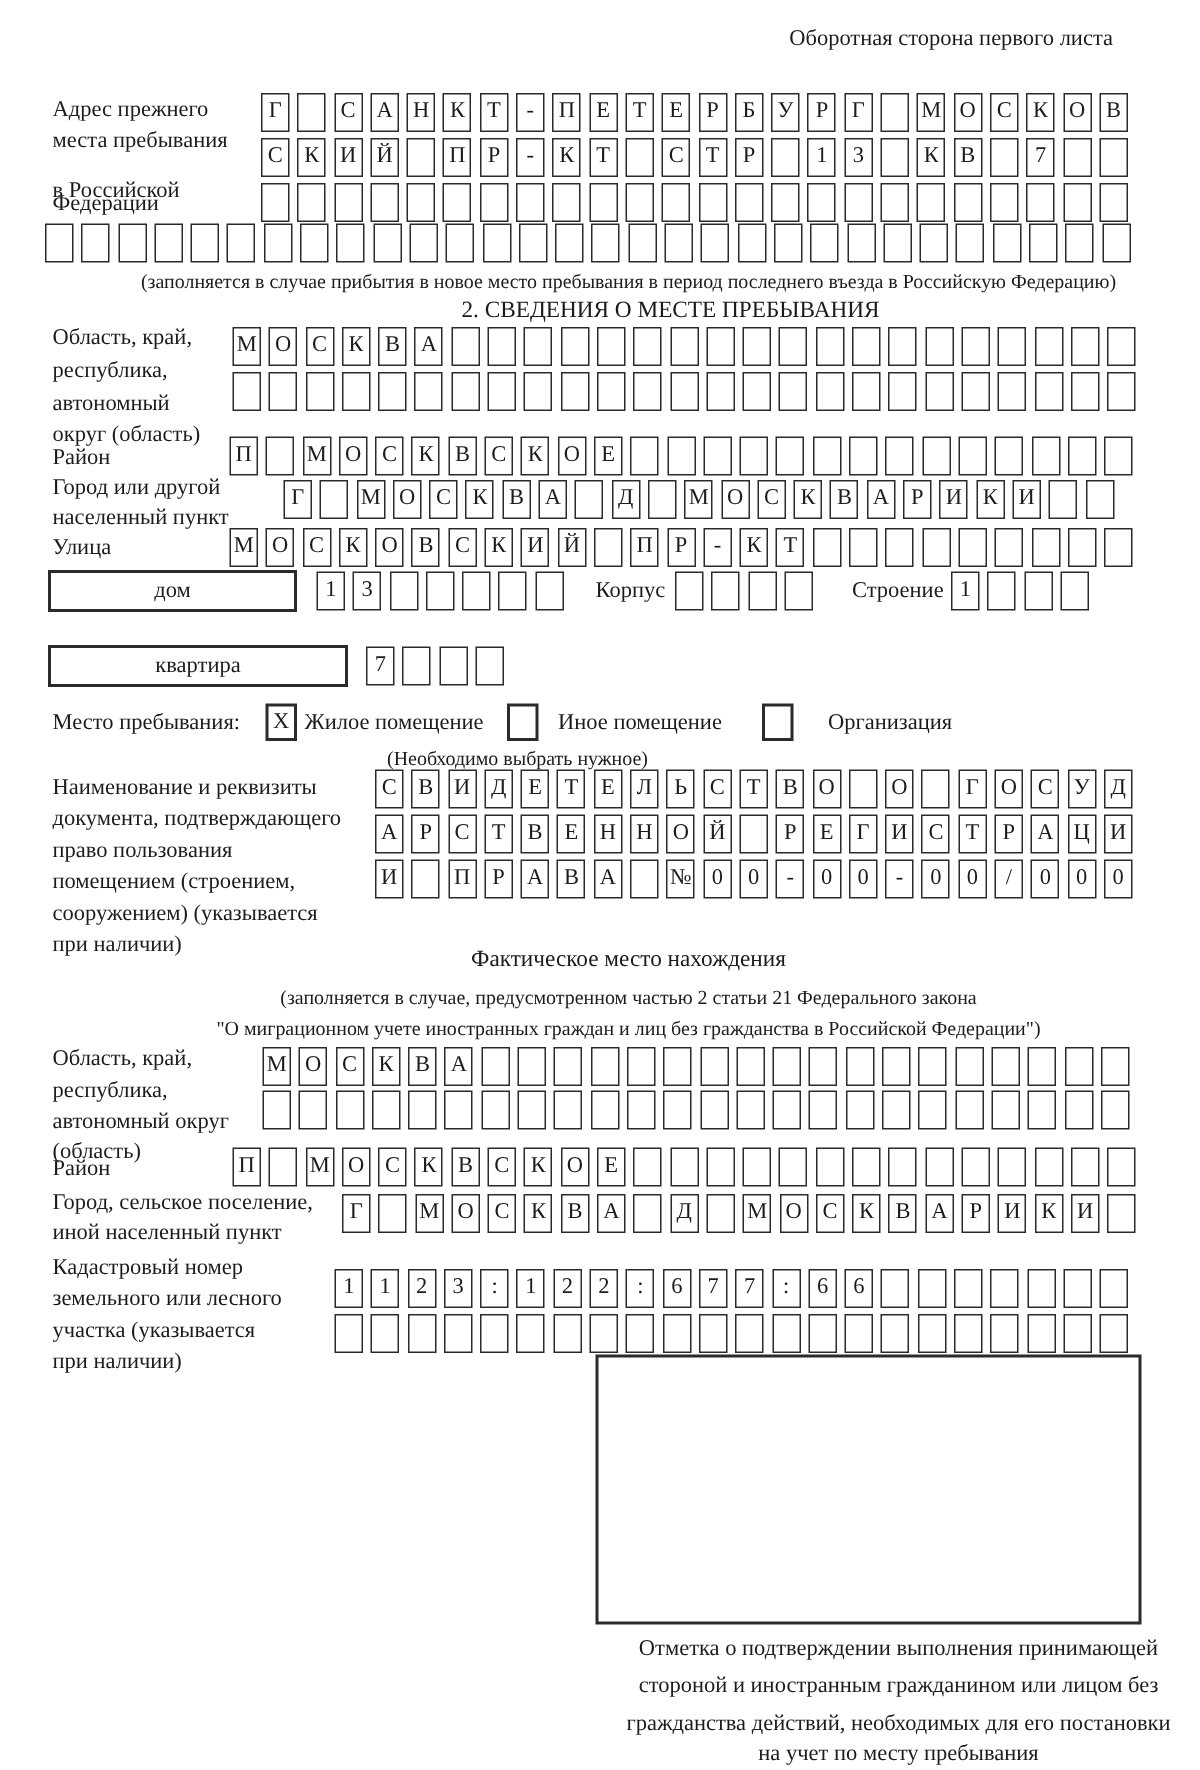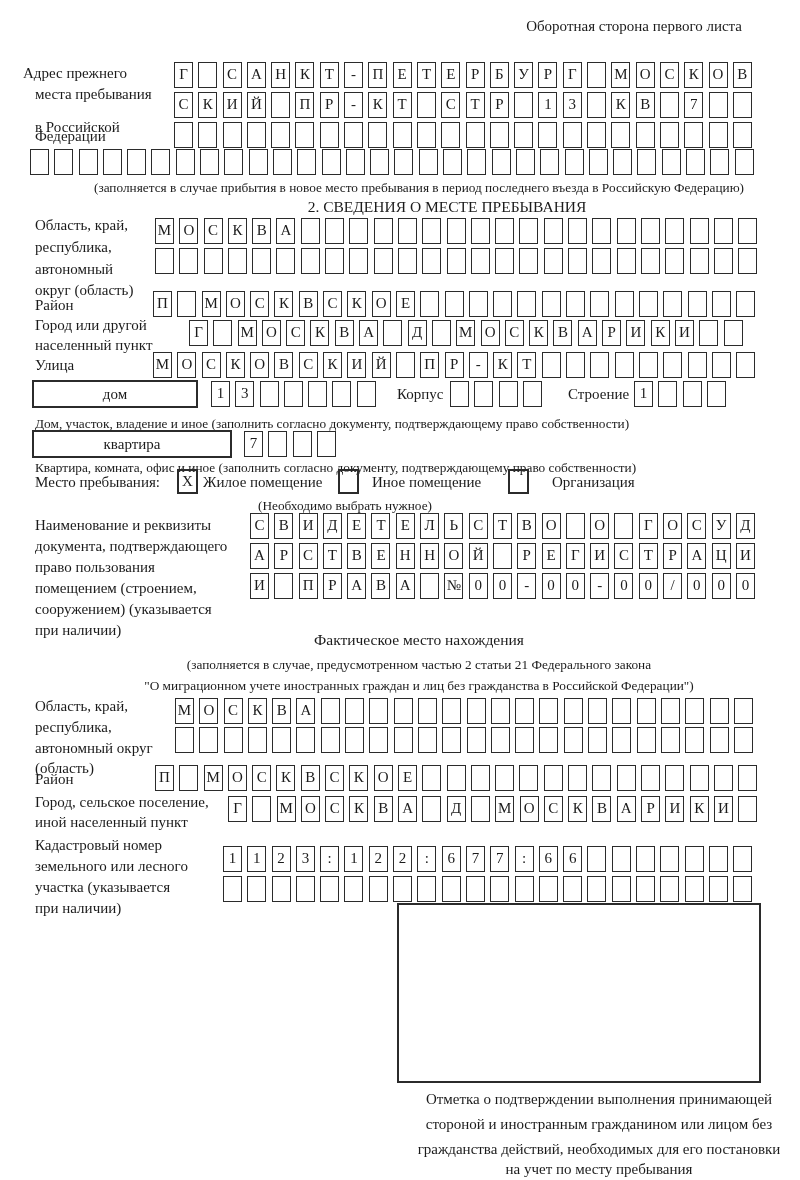--- a/index.html
+++ b/index.html
@@ -18,21 +18,21 @@
         font-size:15px;line-height:21px;text-align:center;}
   .stampbox{position:absolute;box-sizing:border-box;border:2px solid #2b2b2b;background:#fff;}
 </style>
 </head>
 <body>
 
 <div class="form">
 
   <div class="t" style="right:58px;top:17px">Оборотная сторона первого листа</div>
 
-  <div class="t" style="left:23px;top:64px">Адрес прежнего</div>
+  <div class="t" style="left:35px;top:64px">Адрес прежнего</div>
   <div class="t" style="left:35px;top:85px">места пребывания</div>
   <div class="t" style="left:35px;top:118px">в Российской</div>
   <div class="t" style="left:35px;top:127px">Федерации</div>
 
   <div class="cells" style="left:174px;top:62px">
       <span class="cell">Г</span>
       <span class="cell"></span>
       <span class="cell">С</span>
       <span class="cell">А</span>
       <span class="cell">Н</span>
@@ -308,31 +308,29 @@
       <span class="cell"></span>
     </div>
   <div class="t" style="left:568px;top:385px">Строение</div>
   <div class="cells" style="left:634px;top:381px">
       <span class="cell">1</span>
       <span class="cell"></span>
       <span class="cell"></span>
       <span class="cell"></span>
     </div>
 
-  <div class="t cap" style="left:35px;top:414px">Дом, участок, владение и иное (заполнить согласно документу, подтверждающему право собственности)</div>
 
   <div class="widebox" style="left:32px;top:430px;width:200px;height:28px;line-height:25px">квартира</div>
   <div class="cells" style="left:244px;top:431px">
       <span class="cell">7</span>
       <span class="cell"></span>
       <span class="cell"></span>
       <span class="cell"></span>
     </div>
 
-  <div class="t cap" style="left:35px;top:458px">Квартира, комната, офис и иное (заполнить согласно документу, подтверждающему право собственности)</div>
 
   <div class="t" style="left:35px;top:473px">Место пребывания:</div>
   <div class="cbox" style="left:177px;top:469px">X</div>
   <div class="t" style="left:203px;top:473px">Жилое помещение</div>
   <div class="cbox" style="left:338px;top:469px"></div>
   <div class="t" style="left:372px;top:473px">Иное помещение</div>
   <div class="cbox" style="left:508px;top:469px"></div>
   <div class="t" style="left:552px;top:473px">Организация</div>
   <div class="t cap center" style="left:126px;top:496px;width:400px">(Необходимо выбрать нужное)</div>
 

